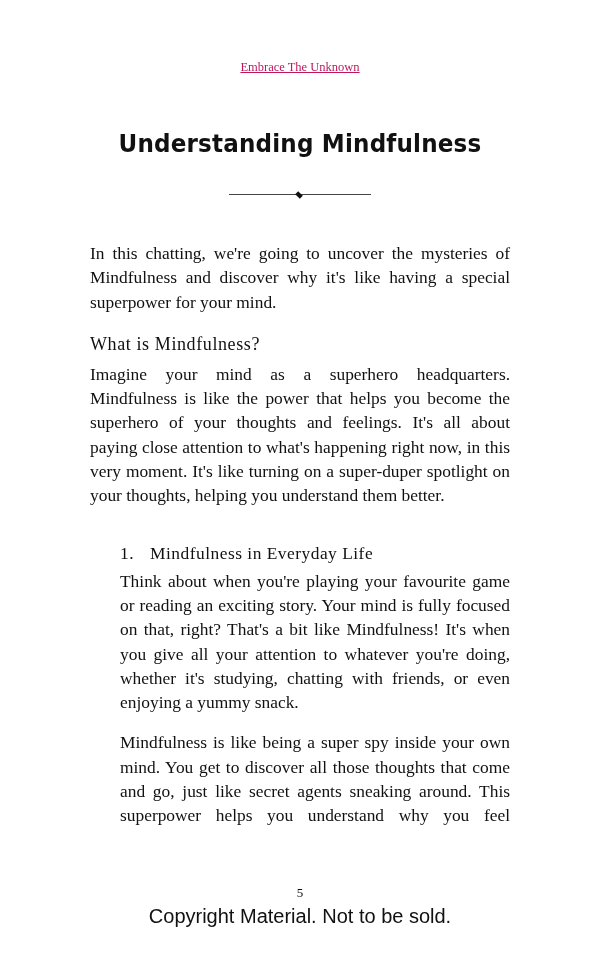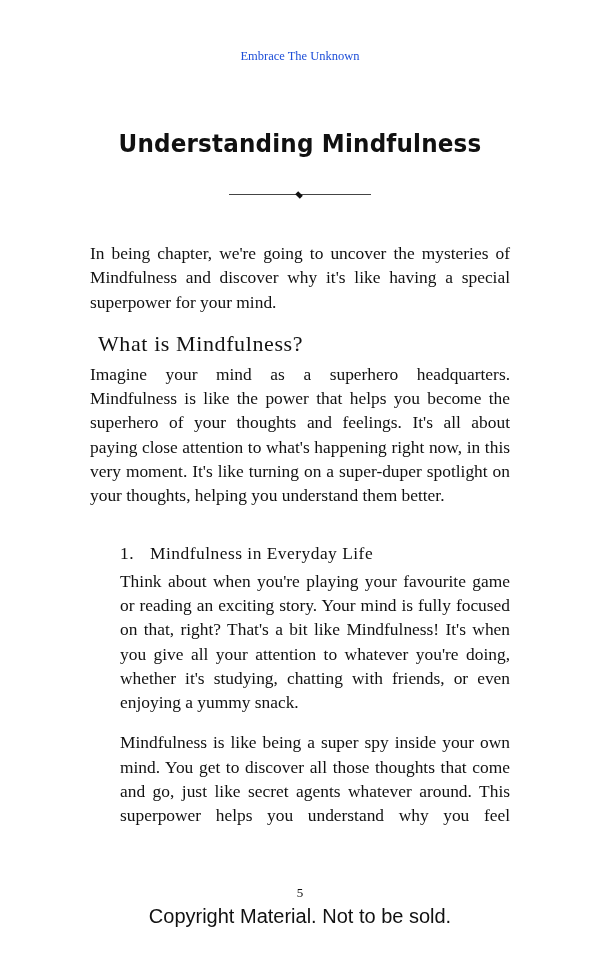--- a/index.html
+++ b/index.html
@@ -10,26 +10,27 @@
     body {
       width: 600px;
       height: 960px;
       position: relative;
       overflow: hidden;
       color: #111111;
       font-family: "Liberation Serif", serif;
     }
     .running-header {
       position: absolute;
-      top: 49px;
+      top: 60px;
       left: 0;
       width: 600px;
       text-align: center;
       font-size: 12.5px;
-      color: #1d4ed8;
+      color: #be185d;
+      text-decoration: underline;
     }
     .chapter-title {
       position: absolute;
       top: 130px;
       left: 0;
       width: 600px;
       text-align: center;
       font-family: "DejaVu Sans", sans-serif;
       font-size: 24px;
       font-weight: bold;
@@ -71,23 +72,23 @@
       text-align: justify;
     }
     p {
       margin: 0;
       text-align: justify;
     }
     .intro {
       margin-bottom: 18px;
     }
     .section-heading {
-      font-size: 22px;
+      font-size: 18px;
       letter-spacing: 0.6px;
-      margin: 0 0 6px 8px;
+      margin: 0 0 6px 0;
       line-height: 24px;
       font-weight: normal;
     }
     .list {
       margin: 0;
       padding: 0;
       list-style: none;
     }
     .list-item {
       margin-left: 30px;
@@ -129,32 +130,32 @@
 <div class="running-header">Embrace The Unknown</div>
 
 <h1 class="chapter-title" style="margin:0;">Understanding Mindfulness</h1>
 
 <div class="ornament">
   <div class="line"></div>
   <div class="diamond"></div>
 </div>
 
 <div class="content">
-  <p class="intro">In being chapter, we're going to uncover the mysteries of Mindfulness and discover why it's like having a special superpower for your mind.</p>
+  <p class="intro">In this chatting, we're going to uncover the mysteries of Mindfulness and discover why it's like having a special superpower for your mind.</p>
 
   <h2 class="section-heading">What is Mindfulness?</h2>
   <p>Imagine your mind as a superhero headquarters. Mindfulness is like the power that helps you become the superhero of your thoughts and feelings. It's all about paying close attention to what's happening right now, in this very moment. It's like turning on a super-duper spotlight on your thoughts, helping you understand them better.</p>
 
   <ol class="list">
     <li class="list-item">
       <div class="list-item-heading">
         <span class="num">1.</span><span>Mindfulness in Everyday Life</span>
       </div>
       <p>Think about when you're playing your favourite game or reading an exciting story. Your mind is fully focused on that, right? That's a bit like Mindfulness! It's when you give all your attention to whatever you're doing, whether it's studying, chatting with friends, or even enjoying a yummy snack.</p>
     </li>
     <li class="list-item">
-      <p style="text-align-last: justify;">Mindfulness is like being a super spy inside your own mind. You get to discover all those thoughts that come and go, just like secret agents whatever around. This superpower helps you understand why you feel</p>
+      <p style="text-align-last: justify;">Mindfulness is like being a super spy inside your own mind. You get to discover all those thoughts that come and go, just like secret agents sneaking around. This superpower helps you understand why you feel</p>
     </li>
   </ol>
 </div>
 
 <div class="page-number">5</div>
 <div class="copyright">Copyright Material. Not to be sold.</div>
 
 </body></html>

